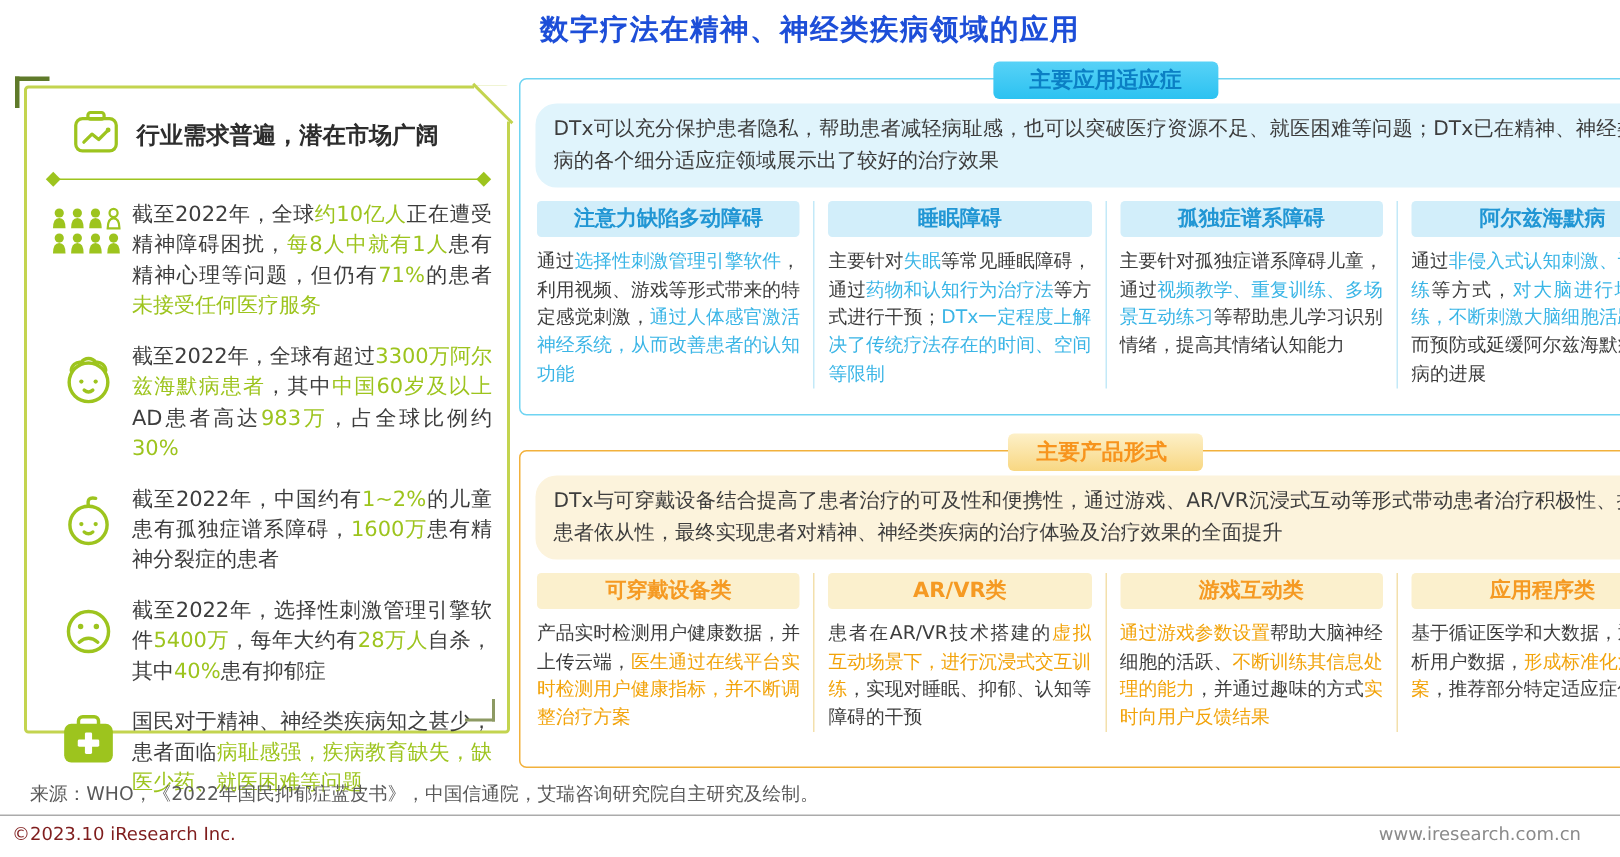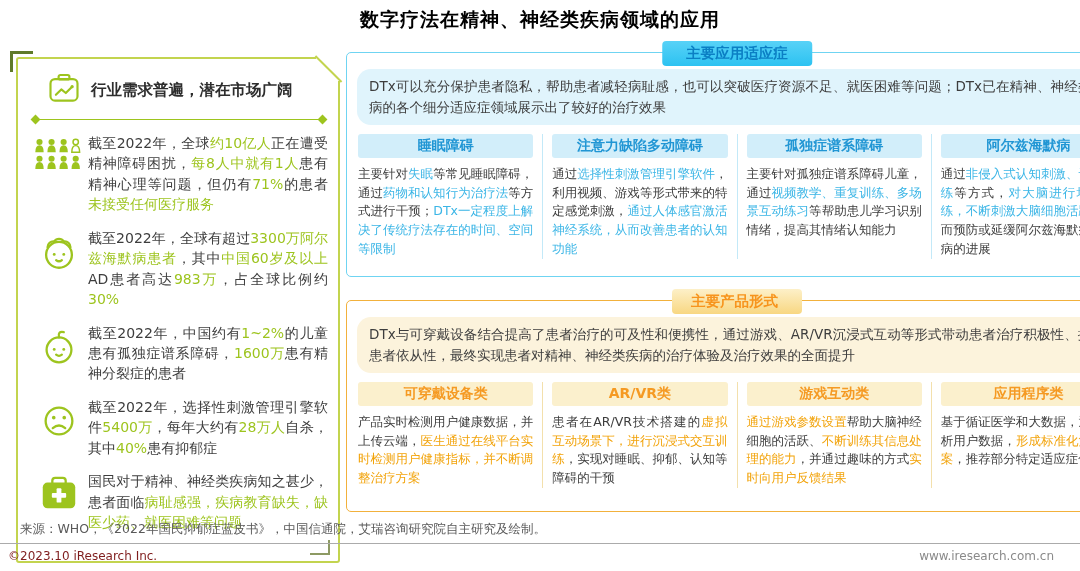--- a/index.html
+++ b/index.html
@@ -3,25 +3,25 @@
 <meta charset="utf-8">
 <style>
   html,body{margin:0;padding:0;}
   body{
     width:1080px;height:571px;position:relative;overflow:hidden;background:#ffffff;
     font-family:"DejaVu Sans","Liberation Sans",sans-serif;
     -webkit-font-smoothing:antialiased;
   }
   .page-title{
     position:absolute;top:7px;left:0;right:0;text-align:center;
-    font-size:19px;font-weight:bold;color:#000000;letter-spacing:1px;
+    font-size:19px;font-weight:bold;color:#1d4ed8;letter-spacing:1px;
   }
   
   .left-panel{
-    position:absolute;left:16px;top:57px;width:324px;height:506px;
+    position:absolute;left:16px;top:57px;width:324px;height:432px;
     border:2px solid #c3d44f;border-radius:3px;box-sizing:border-box;
     padding:10px 10px 8px 12px;--hl:#9dc41e;
   }
   .bevel{position:absolute;top:-2px;right:-2px;width:24px;height:24px;background:#fff;}
   .bevel::after{content:"";position:absolute;top:11px;left:-6px;width:37px;height:2px;background:#c3d44f;transform:rotate(45deg);}
   .bracket-tl{position:absolute;top:-8px;left:-8px;width:20px;height:18px;border-top:3px solid #5f7a2a;border-left:3px solid #5f7a2a;}
   .bracket-br{position:absolute;bottom:6px;right:8px;width:18px;height:13px;border-bottom:2px solid #8d9a63;border-right:2px solid #8d9a63;}
   .lp-header{display:flex;align-items:center;gap:9px;padding-left:16px;margin-top:4px;}
   .lp-title{font-size:15.5px;font-weight:bold;color:#2d2d2d;}
   .lp-divider{display:flex;align-items:center;margin:8px 2px 10px;}
@@ -179,26 +179,26 @@
     </div>
     <div class="lp-text"><span>国民对于精神、神经类疾病知之甚少，患者面临</span><span class="hl">病耻感强，疾病教育缺失，缺医少药、就医困难等问题</span></div>
   </div>
 </div>
 
 <div class="section cyan">
   <div class="badge">主要应用适应症</div>
   <div class="intro">DTx可以充分保护患者隐私，帮助患者减轻病耻感，也可以突破医疗资源不足、就医困难等问题；DTx已在精神、神经类疾病的各个细分适应症领域展示出了较好的治疗效果</div>
   <div class="cols">
     <div class="col">
+      <div class="chip">注意力缺陷多动障碍</div>
+      <div class="col-body"><span>通过</span><span class="hl">选择性刺激管理引擎软件</span><span>，利用视频、游戏等形式带来的特定感觉刺激，</span><span class="hl">通过人体感官激活神经系统，从而改善患者的认知功能</span></div>
+    </div>
+    <div class="col">
       <div class="chip">睡眠障碍</div>
       <div class="col-body"><span>主要针对</span><span class="hl">失眠</span><span>等常见睡眠障碍，通过</span><span class="hl">药物和认知行为治疗法</span><span>等方式进行干预；</span><span class="hl">DTx一定程度上解决了传统疗法存在的时间、空间等限制</span></div>
-    </div>
-    <div class="col">
-      <div class="chip">注意力缺陷多动障碍</div>
-      <div class="col-body"><span>通过</span><span class="hl">选择性刺激管理引擎软件</span><span>，利用视频、游戏等形式带来的特定感觉刺激，</span><span class="hl">通过人体感官激活神经系统，从而改善患者的认知功能</span></div>
     </div>
     <div class="col">
       <div class="chip">孤独症谱系障碍</div>
       <div class="col-body"><span>主要针对孤独症谱系障碍儿童，通过</span><span class="hl">视频教学、重复训练、多场景互动练习</span><span>等帮助患儿学习识别情绪，提高其情绪认知能力</span></div>
     </div>
     <div class="col">
       <div class="chip">阿尔兹海默病</div>
       <div class="col-body"><span>通过</span><span class="hl">非侵入式认知刺激、认知训练</span><span>等方式，</span><span class="hl">对大脑进行均衡训练，不断刺激大脑细胞活跃</span><span>，从而预防或延缓阿尔兹海默症等疾病的进展</span></div>
     </div>
   </div>

